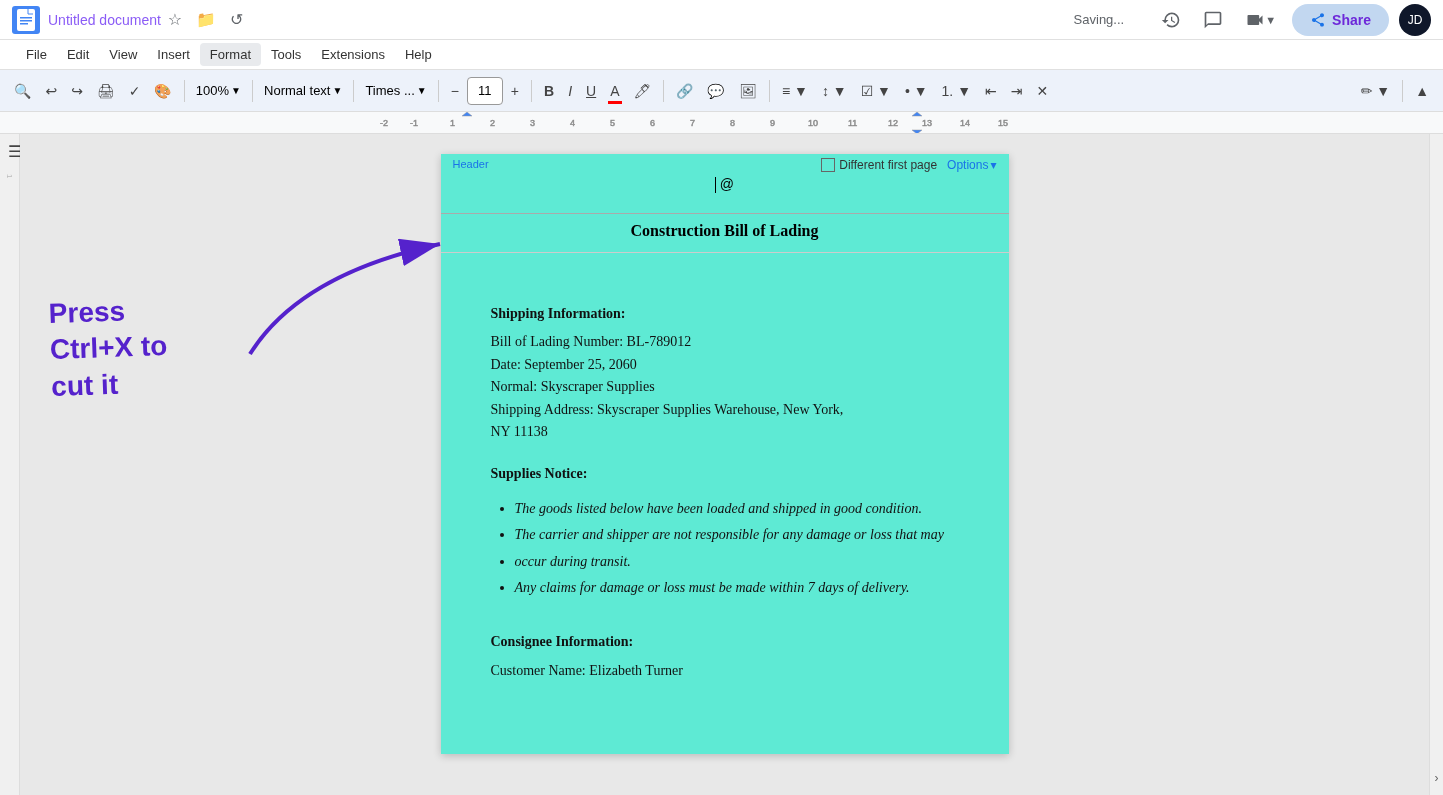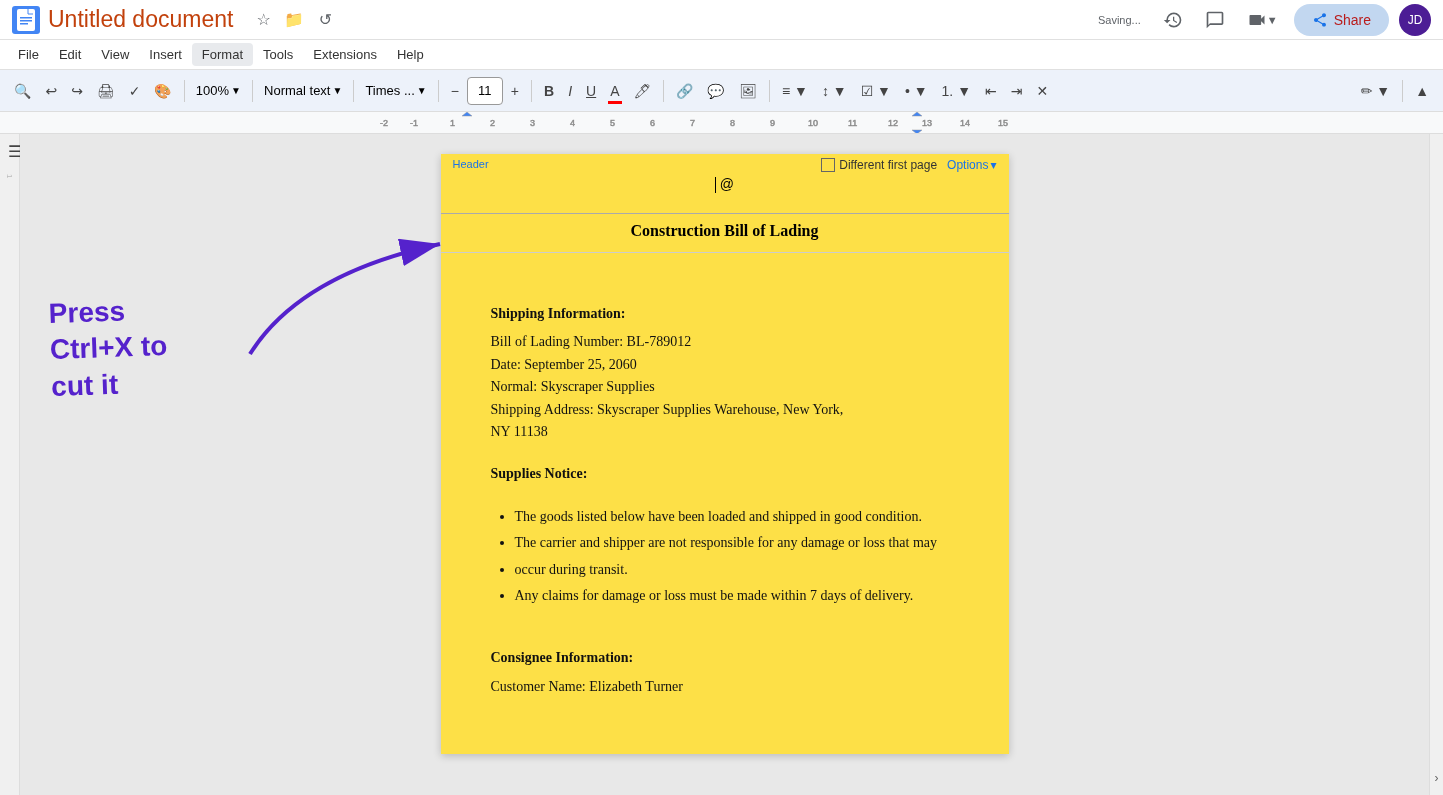--- a/index.html
+++ b/index.html
@@ -4,32 +4,32 @@
   <style>
     * { margin: 0; padding: 0; box-sizing: border-box; }
     body { font-family: Arial, sans-serif; font-size: 13px; background: #f0f0f0; width: 1443px; height: 795px; overflow: hidden; }
 
     
     .title-bar {
       display: flex; align-items: center; background: #fff; padding: 4px 12px; height: 40px;
       border-bottom: 1px solid #e0e0e0;
     }
     .doc-icon { width: 28px; height: 28px; background: #4285f4; border-radius: 3px; display: flex; align-items: center; justify-content: center; margin-right: 8px; flex-shrink: 0; }
-    .title-text { font-size: 23px; color: #c2410c; margin-right: 19px; }
+    .title-text { font-size: 14px; color: #8b5cf6; margin-right: 3px; }
     .title-icons { display: flex; align-items: center; gap: 6px; margin-right: auto; }
     .title-icon-btn { background: none; border: none; cursor: pointer; padding: 4px; border-radius: 50%; color: #5f6368; font-size: 16px; display: flex; align-items: center; justify-content: center; }
-    .saving-text { color: #5f6368; font-size: 11px; margin-right: 16px; }
+    .saving-text { color: #5f6368; font-size: 13px; margin-right: 31px; }
     .header-right { display: flex; align-items: center; gap: 10px; }
     .history-btn, .chat-btn, .meet-btn { background: none; border: none; cursor: pointer; color: #5f6368; font-size: 18px; padding: 6px; border-radius: 50%; display: flex; align-items: center; }
-    .share-btn { background: #c2d7f0; border: none; cursor: pointer; padding: 8px 18px; border-radius: 20px; font-size: 14px; color: #b91c1c; font-weight: 400; display: flex; align-items: center; gap: 6px; }
-    .avatar { width: 32px; height: 32px; border-radius: 50%; background: #4c1d95; display: flex; align-items: center; justify-content: center; color: white; font-size: 12px; }
+    .share-btn { background: #c2d7f0; border: none; cursor: pointer; padding: 8px 18px; border-radius: 20px; font-size: 14px; color: #6d28d9; font-weight: 700; display: flex; align-items: center; gap: 6px; }
+    .avatar { width: 32px; height: 32px; border-radius: 50%; background: #0f172a; display: flex; align-items: center; justify-content: center; color: white; font-size: 12px; }
 
     
     .menu-bar {
-      display: flex; align-items: center; background: #fff; padding: 0 8px; height: 30px;
+      display: flex; align-items: center; background: #fff; padding: 0 16px; height: 30px;
       border-bottom: 1px solid #e0e0e0;
     }
     .menu-item { padding: 4px 10px; cursor: pointer; border-radius: 4px; color: #333; font-size: 13px; }
     .menu-item.active { background: #e8eaed; }
 
     
     .toolbar {
       display: flex; align-items: center; background: #edf2fa; padding: 4px 8px; height: 42px;
       gap: 2px; border-bottom: 1px solid #ddd;
     }
@@ -50,37 +50,37 @@
     .ruler-svg { width: 100%; height: 22px; }
 
     
     .main-area { display: flex; height: calc(795px - 134px); overflow: hidden; }
     .left-margin { width: 20px; background: #f0f0f0; border-right: 1px solid #ddd; position: relative; }
 
     
     .doc-area { flex: 1; overflow-y: auto; background: #e8e8e8; padding: 20px; display: flex; flex-direction: column; align-items: center; position: relative; }
 
     
-    .page { background: #fde047; width: 568px; min-height: 600px; box-shadow: 0 2px 8px rgba(0,0,0,0.2); position: relative; margin-bottom: 20px; }
+    .page { background: #5eead4; width: 568px; min-height: 600px; box-shadow: 0 2px 8px rgba(0,0,0,0.2); position: relative; margin-bottom: 20px; }
 
     
     .doc-header-section { padding: 10px 30px 8px 30px; border-bottom: 1px solid #aaa; min-height: 60px; position: relative; }
     .header-label { position: absolute; top: 4px; left: 12px; font-size: 11px; color: #1a73e8; }
     .header-options { position: absolute; top: 4px; right: 12px; display: flex; align-items: center; gap: 10px; }
     .header-checkbox-area { display: flex; align-items: center; gap: 4px; font-size: 12px; color: #333; }
     .header-checkbox { width: 14px; height: 14px; border: 1px solid #666; }
     .options-btn { color: #1a73e8; font-size: 12px; cursor: pointer; display: flex; align-items: center; gap: 2px; }
     .header-cursor { display: inline-block; width: 1px; height: 16px; background: black; vertical-align: middle; }
     .header-title { text-align: center; font-weight: bold; font-size: 16px; padding: 10px 0 0 0; }
 
     
     .doc-body { padding: 30px 50px; font-family: 'Times New Roman', serif; font-size: 14px; line-height: 1.6; color: #111; }
     .section-title { font-weight: bold; margin-bottom: 6px; }
     .doc-line { margin: 0; }
-    .bullet-list { list-style: disc; padding-left: 24px; margin: 20px 0; }
+    .bullet-list { list-style: disc; padding-left: 24px; margin: 12px 0; font-style: italic; }
     .bullet-list li { margin-bottom: 4px; }
 
     
     .annotation-text {
       position: absolute;
       left: 30px;
       top: 160px;
       font-family: 'Comic Sans MS', cursive, sans-serif;
       color: #5522cc;
       font-size: 28px;

